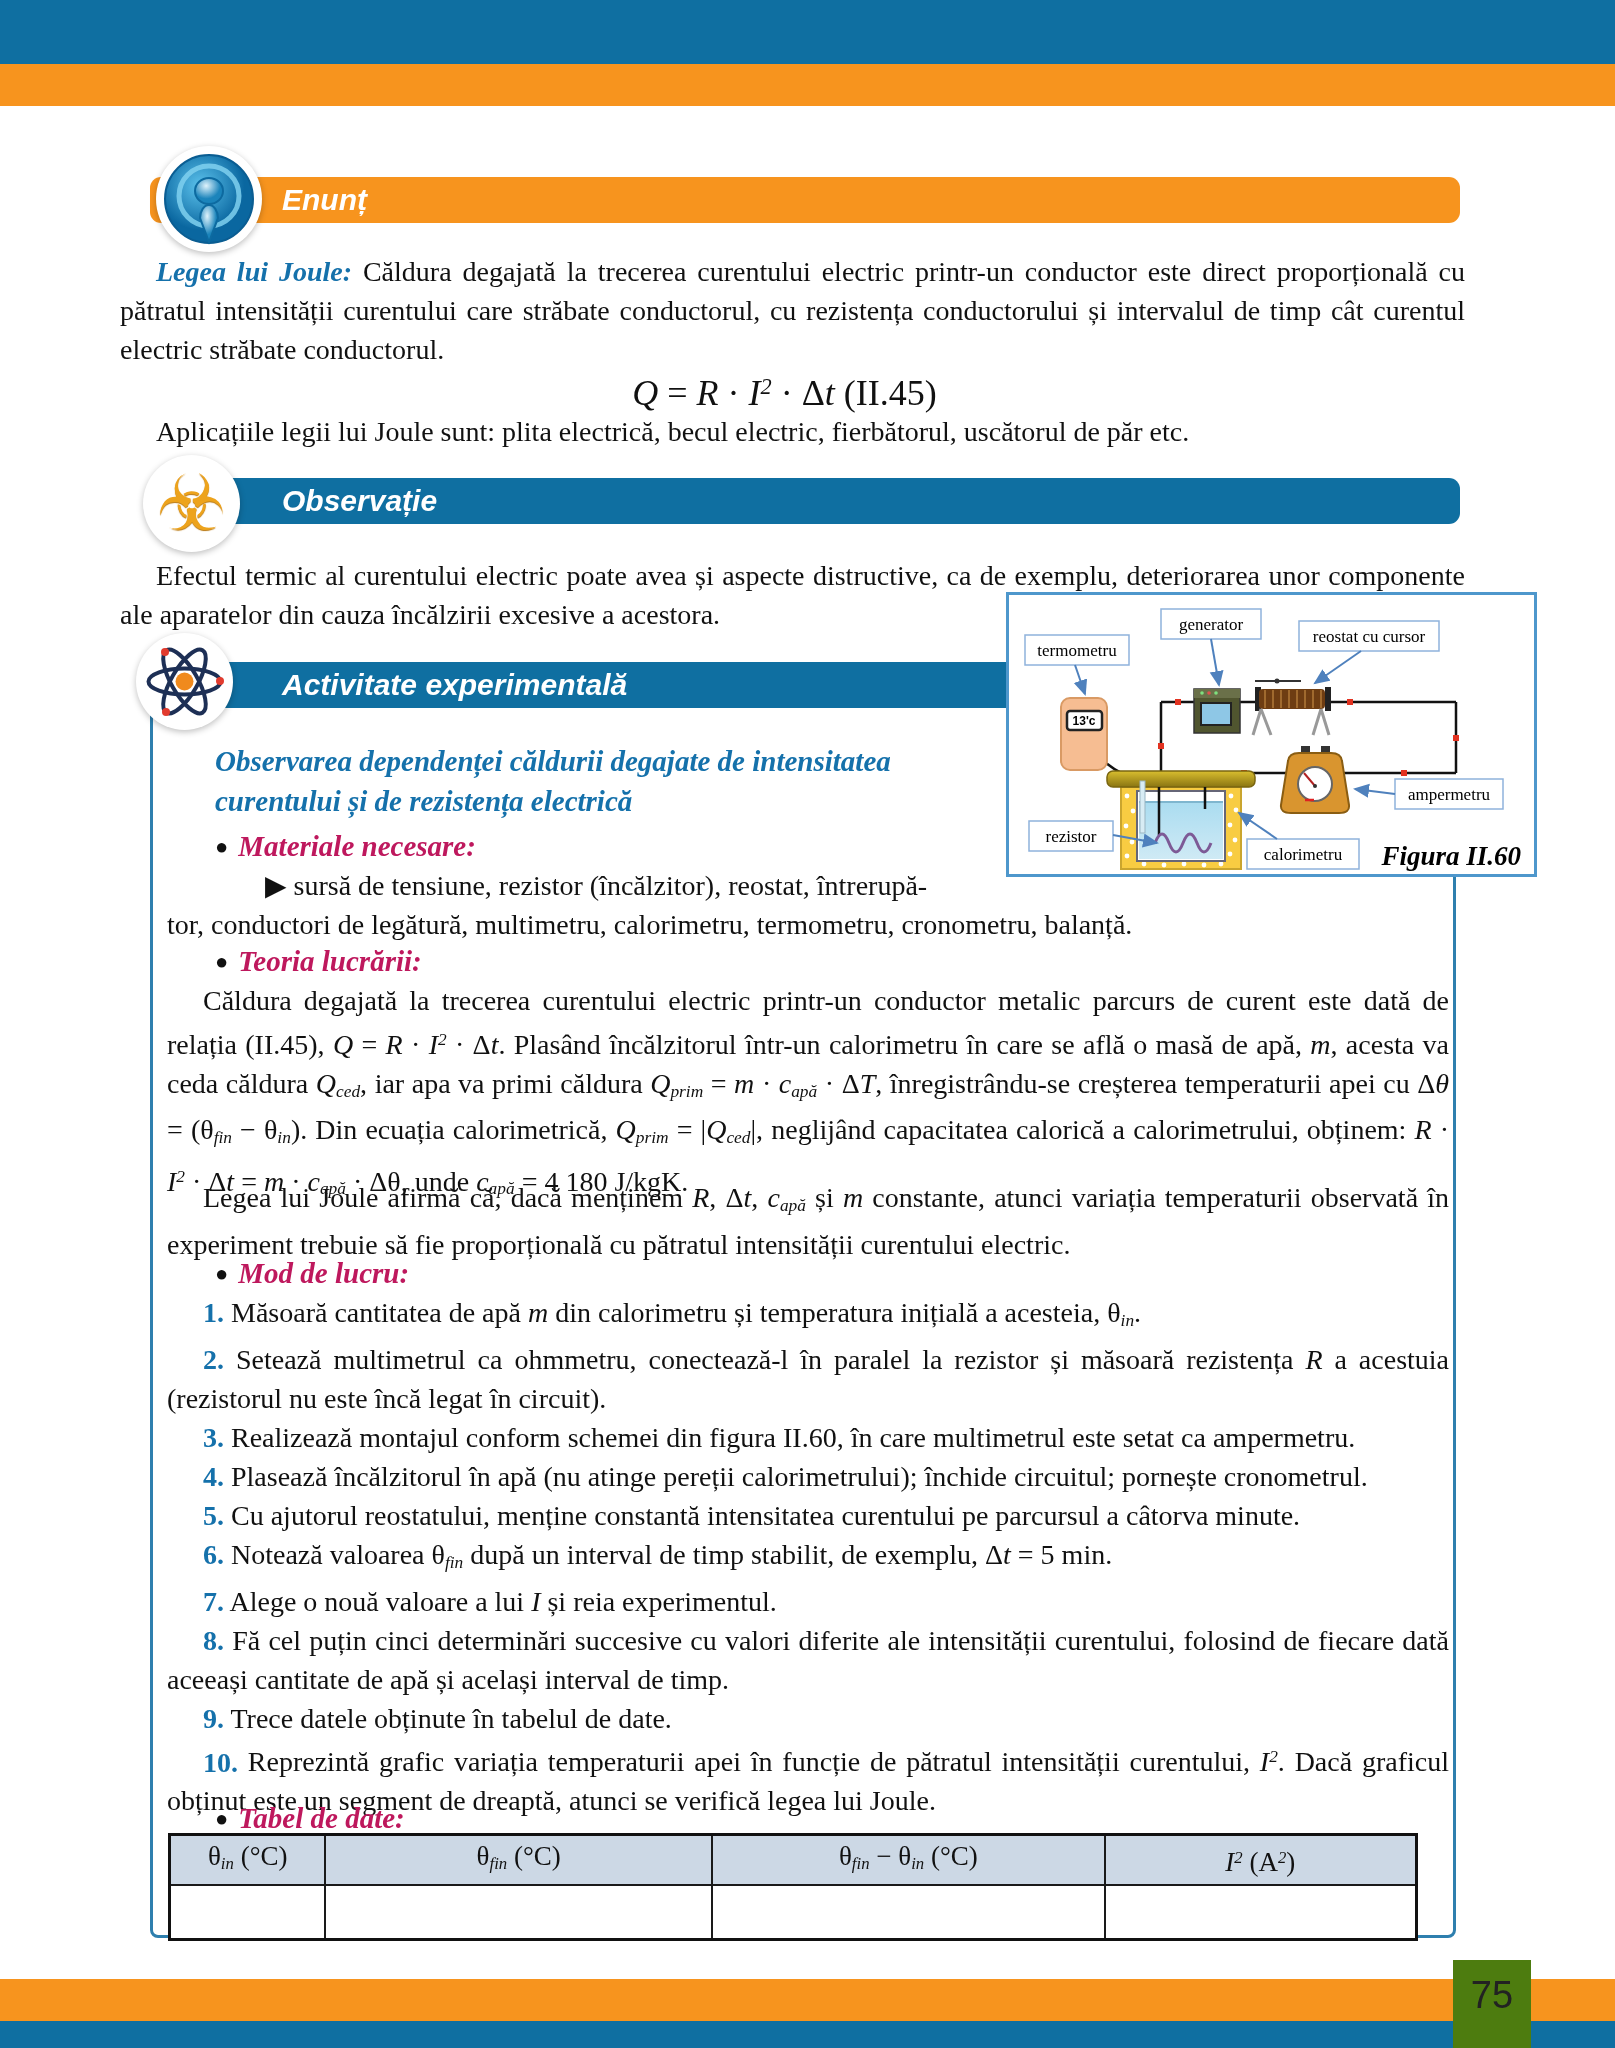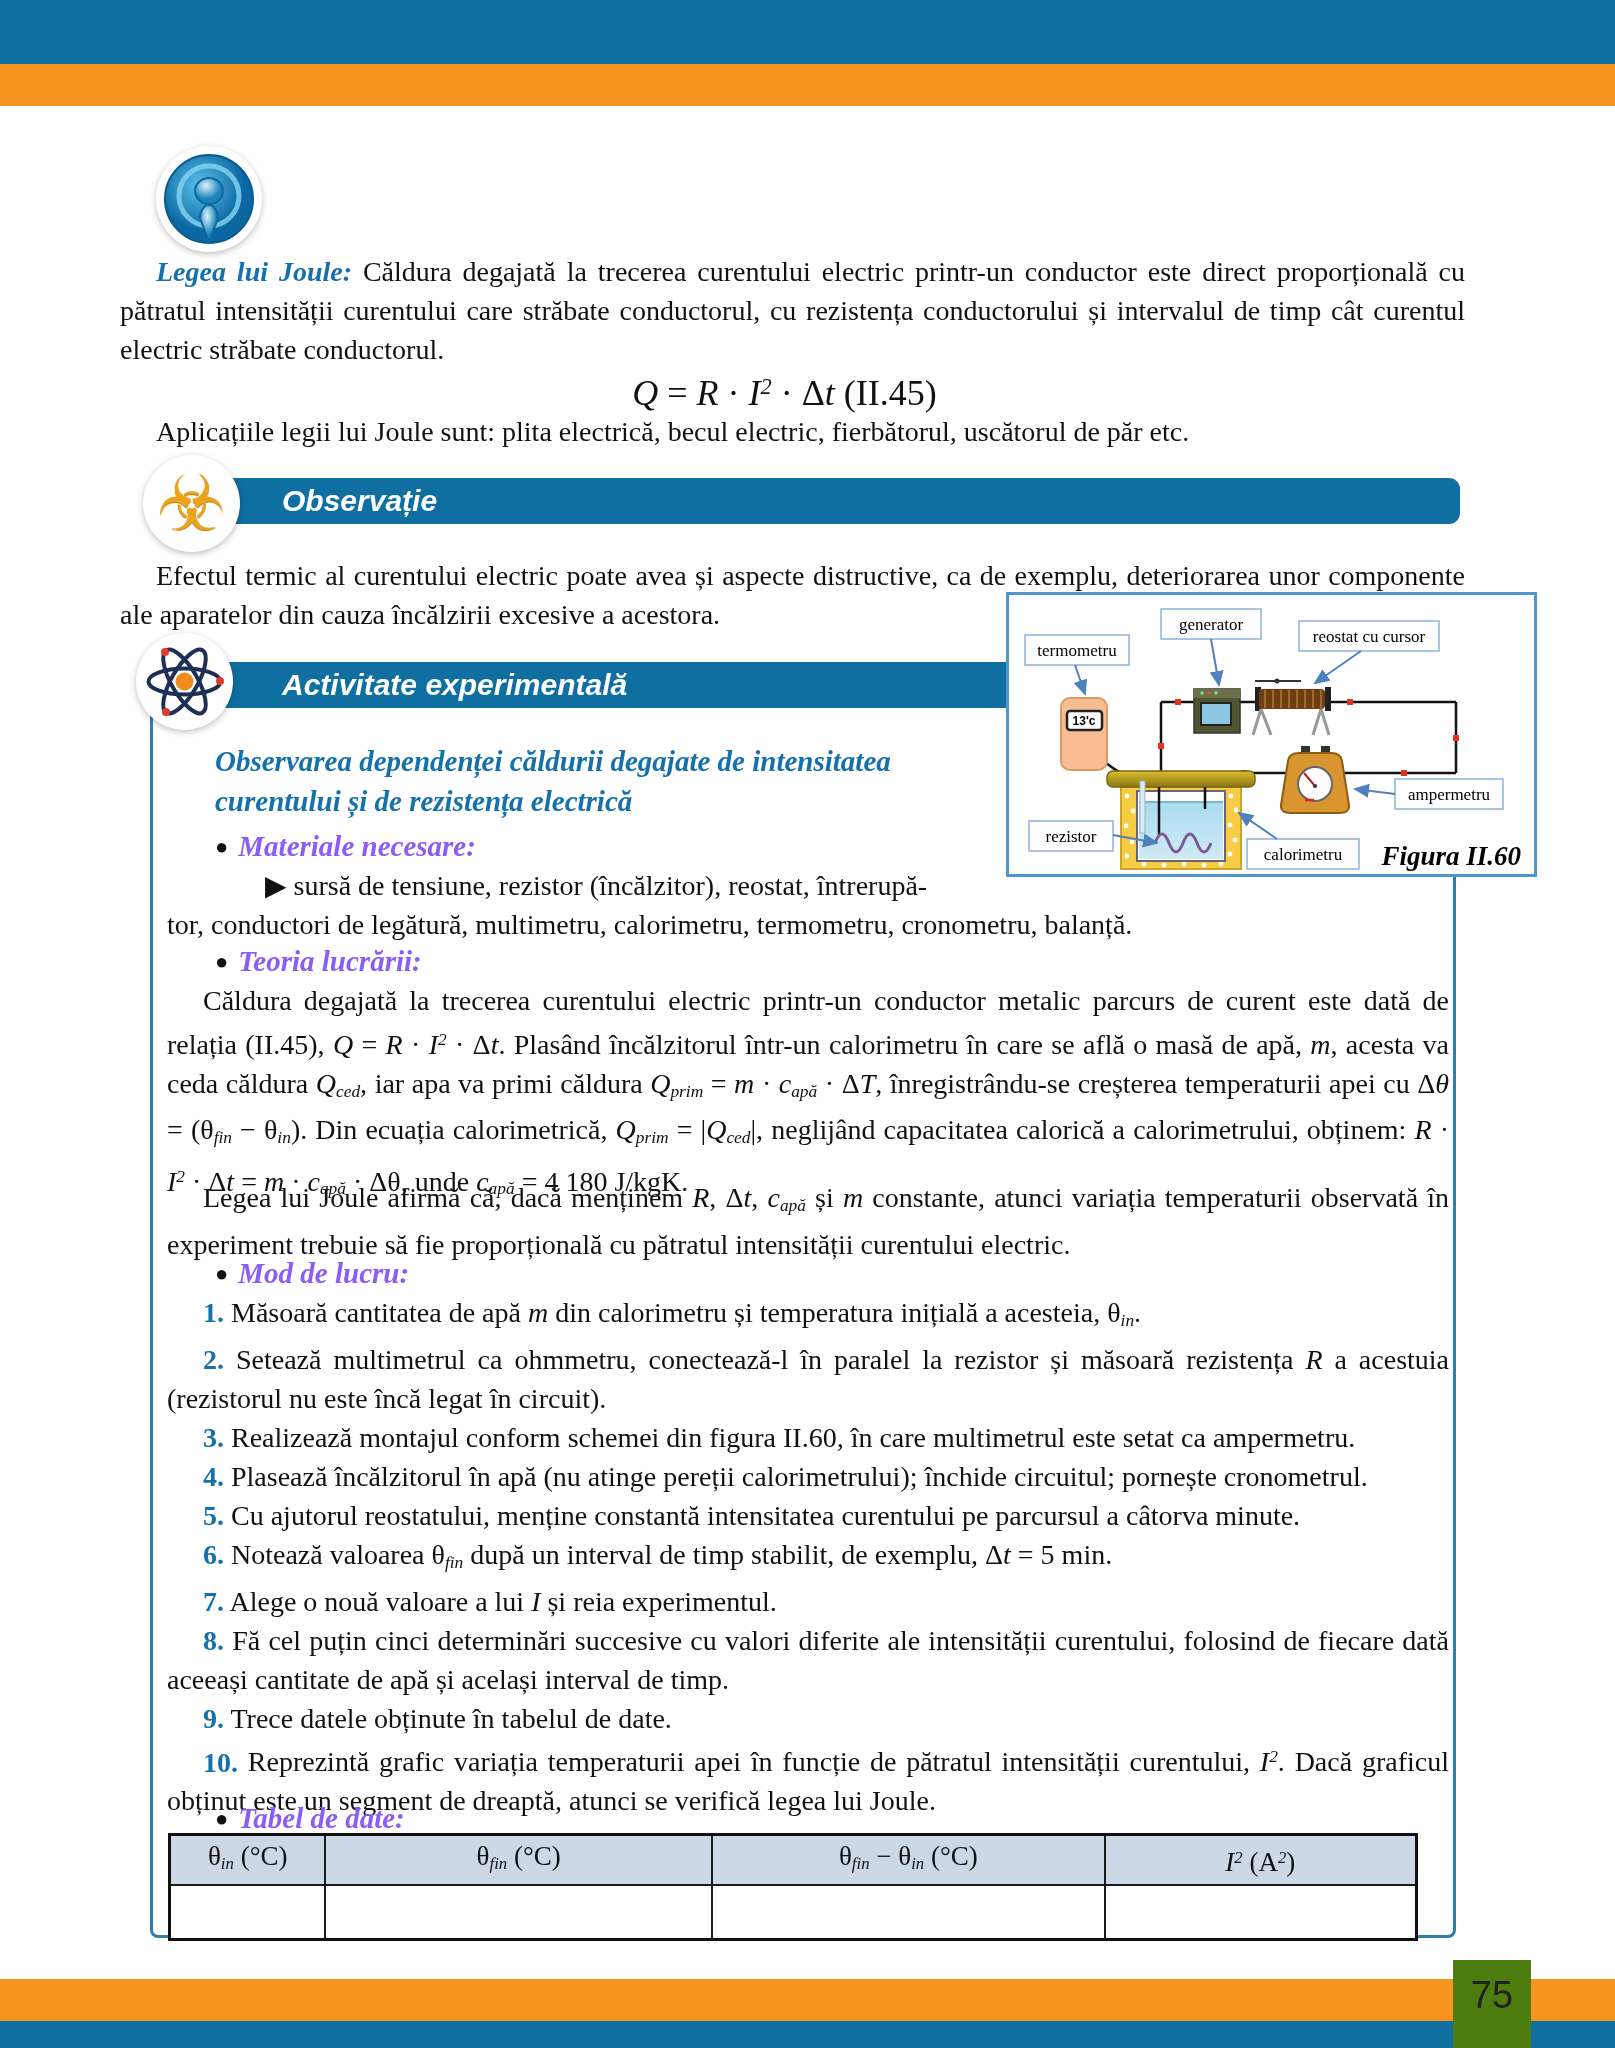--- a/index.html
+++ b/index.html
@@ -33,21 +33,21 @@
   .formula{position:absolute;left:112px;width:1345px;text-align:center;font-size:36px;}
   .r-v{font-style:italic;}
   .r-p{font-size:.62em;vertical-align:.5em;font-style:italic;}
   .r-s{font-size:.62em;vertical-align:-.22em;font-style:italic;}
   .r-lead{color:#1571ab;font-weight:bold;font-style:italic;}
   
   .act-box{position:absolute;left:150px;top:684px;width:1306px;height:1254px;
            border:3px solid #2e7fae;border-radius:8px;box-sizing:border-box;z-index:1;}
   .act-abs{position:absolute;font-size:28px;line-height:39px;}
   .blue-title{color:#1571ab;font-weight:bold;font-style:italic;font-size:29px;line-height:40px;}
-  .bullet-label{color:#8b5cf6;font-weight:bold;font-style:italic;font-size:29px;}
+  .bullet-label{color:#be185d;font-weight:bold;font-style:italic;font-size:29px;}
   .bullet-dot{color:#111;font-style:normal;font-size:22px;margin-right:10px;vertical-align:2px;}
   .step{margin:0;text-indent:36px;text-align:justify;}
   .step-num{color:#1571ab;font-weight:bold;}
   
   .data-table{border-collapse:collapse;width:1250px;padding-left:44px;}
   .data-table th,.data-table td{border:2px solid #1a1a1a;}
   .data-table th{background:#ccd8e5;height:40px;font-weight:normal;font-size:27px;}
   .data-table td{height:50px;background:#fff;}
   .data-table{border:3px solid #111;}
   .c1{width:12.5%;} .c2{width:31%;} .c3{width:31.5%;} .c4{width:25%;}
@@ -58,20 +58,23 @@
              font-size:78px;color:#eda31c;text-shadow:0 1px 1px #b87710;}
 </style>
 </head>
 <body>
 
 <div class="page">
 
   <div class="bar-top-blue"></div>
   <div class="bar-top-orange"></div>
 
+  <div class="sec-bar sec-enunt">
+    <span>Enunț</span>
+  </div>
   <div class="sec-icon" style="left:156px;top:146px;width:106px;height:106px;">
     <span class="icon-halo"></span>
     <svg width="106" height="106" viewBox="0 0 106 106" style="position:absolute;inset:0;">
       <defs>
         <radialGradient id="g1" cx="40%" cy="35%">
             <stop offset="0%" stop-color="#5cc2ec"></stop>
             <stop offset="100%" stop-color="#0a67a0"></stop>
           </radialGradient>
         <radialGradient id="g2" cx="40%" cy="30%">
             <stop offset="0%" stop-color="#dff3fc"></stop>

